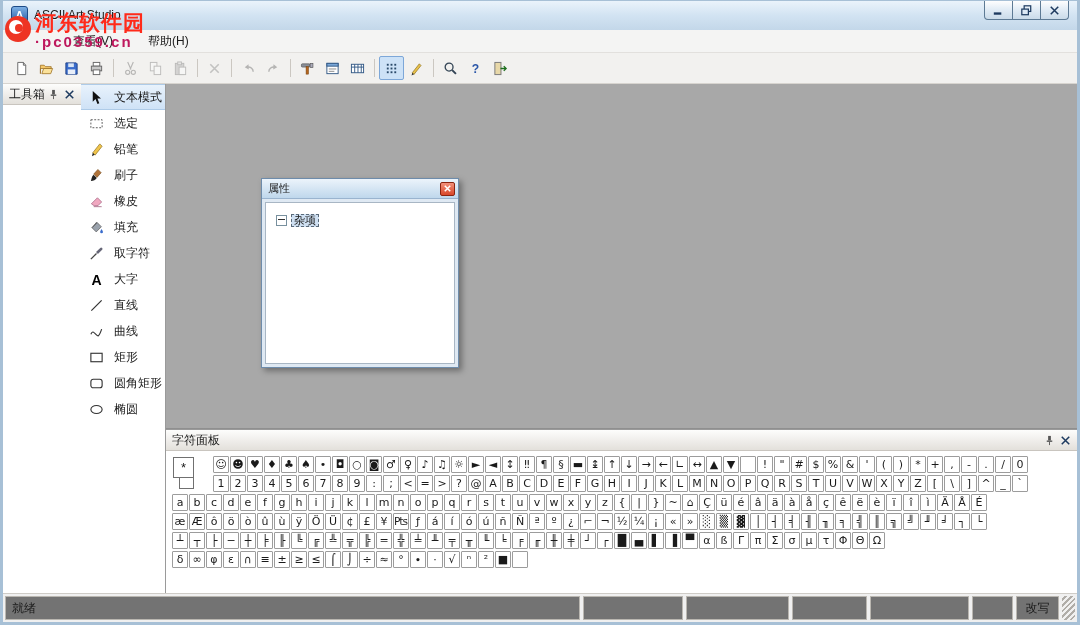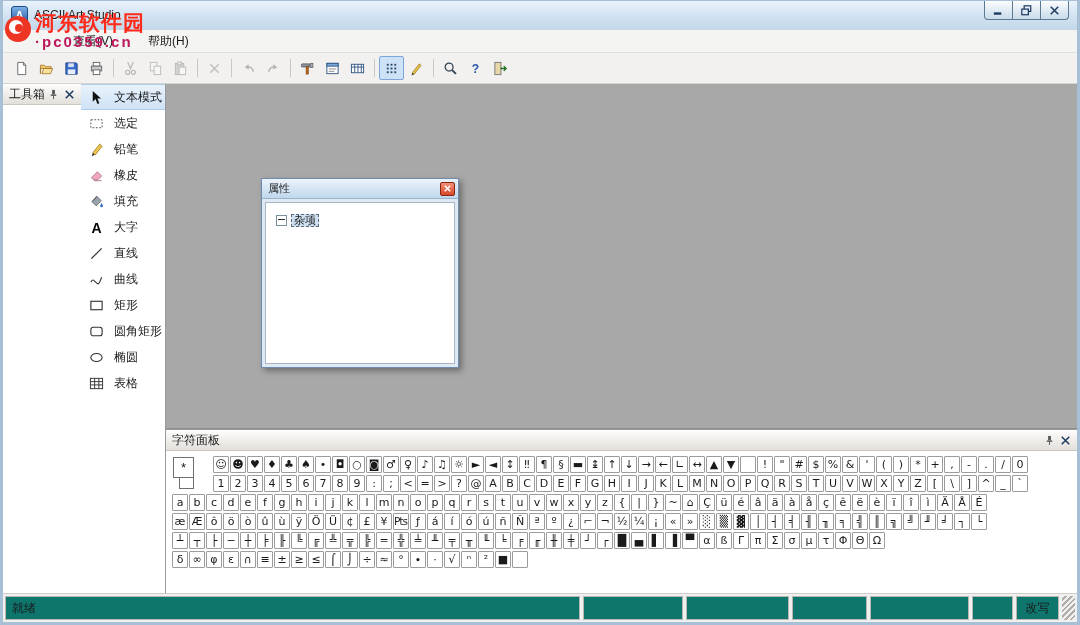--- a/index.html
+++ b/index.html
@@ -69,21 +69,21 @@
     display:flex;align-items:center;justify-content:center;font-size:13px;box-sizing:border-box;}
   .char-preview .small{position:absolute;left:6px;top:17px;width:15px;height:15px;border:1px solid #707070;background:#fff;box-sizing:border-box;}
   .char-row{display:flex;height:19px;}
   .char-row.indented{margin-left:41px;}
   .char-cell{width:16px;height:17px;box-sizing:border-box;border:1px solid #9c9c9c;border-radius:1px;background:#fff;
     margin-right:1px;font-size:11px;line-height:15px;text-align:center;font-family:"DejaVu Sans",sans-serif;overflow:hidden;}
 
   
   .statusbar{height:24px;flex:0 0 auto;background:#f0f0f0;border-top:1px solid #cfccc7;
     display:flex;align-items:stretch;padding:2px 2px 2px 2px;gap:3px;}
-  .status-seg{border:1px solid #bab7b1;box-sizing:border-box;display:flex;align-items:center;padding:0 6px;background:#0f766e;}
+  .status-seg{border:1px solid #bab7b1;box-sizing:border-box;display:flex;align-items:center;padding:0 6px;background:#737373;}
   .grip{width:13px;background:repeating-linear-gradient(135deg,#f0f0f0 0 2px,#b0ada8 2px 4px);}
 
   
   .watermark{position:absolute;left:2px;top:11px;z-index:60;pointer-events:none;display:flex;}
   .wm-logo{width:26px;height:26px;border-radius:50%;background:#ee3423;position:relative;flex:0 0 auto;margin-top:4px;}
   .wm-inner1{position:absolute;left:4px;top:4px;width:14px;height:14px;border-radius:50%;background:#fff;}
   .wm-inner2{position:absolute;left:10px;top:8px;width:8px;height:8px;border-radius:50%;background:#ee3423;}
   .wm-texts{margin-left:4px;display:flex;flex-direction:column;}
   .wm-line1{color:#ff2a1a;font-size:21px;font-weight:bold;line-height:22px;letter-spacing:1px;}
   .wm-line2{color:#be185d;font-size:15px;font-weight:bold;letter-spacing:2px;line-height:16px;}
@@ -357,20 +357,31 @@
                   <path d="M4 11.5l-.8 3.6 2.8-1.5z" fill="#222"></path>
                 </svg>
               </span>
             </span>
             <span class="tool-label">铅笔</span>
           </div>
           <div class="tool-item">
             <span class="tool-icon">
               <span class="icon">
                 <svg viewBox="0 0 16 16" width="15" height="15">
+                  <path d="M9.5 1.5l3.5 3.5-4.5 5-3.5-3.5z" fill="#b0733a" stroke="#6e4518" stroke-width=".6"></path>
+                  <path d="M4.8 7.2l3.5 3.5c-1.2 1.8-3.6 3.2-6.3 3.2.8-2.2.6-4.5 2.8-6.7z" fill="#222"></path>
+                </svg>
+              </span>
+            </span>
+            <span class="tool-label">刷子</span>
+          </div>
+          <div class="tool-item">
+            <span class="tool-icon">
+              <span class="icon">
+                <svg viewBox="0 0 16 16" width="15" height="15">
                   <path d="M2.5 10.5L9 4l4.5 4.5-4 4h-4z" fill="#f0a8c0" stroke="#9c5878" stroke-width=".7"></path>
                   <path d="M5 13.5h8.5" stroke="#9c5878" stroke-width=".8"></path>
                 </svg>
               </span>
             </span>
             <span class="tool-label">橡皮</span>
           </div>
           <div class="tool-item">
             <span class="tool-icon">
               <span class="icon">
@@ -380,20 +391,31 @@
                   <path d="M13.4 9.5c.9 1.5 1.5 2.4 1.5 3.2a1.5 1.5 0 0 1-3 0c0-.8.6-1.7 1.5-3.2z" fill="#3a6ccc"></path>
                 </svg>
               </span>
             </span>
             <span class="tool-label">填充</span>
           </div>
           <div class="tool-item">
             <span class="tool-icon">
               <span class="icon">
                 <svg viewBox="0 0 16 16" width="15" height="15">
+                  <path d="M2 14l6-6" stroke="#444" stroke-width="1.4" fill="none"></path>
+                  <path d="M7.5 6.5l2 2 4.5-4.5a1.4 1.4 0 0 0-2-2z" fill="#667"></path>
+                </svg>
+              </span>
+            </span>
+            <span class="tool-label">取字符</span>
+          </div>
+          <div class="tool-item">
+            <span class="tool-icon">
+              <span class="icon">
+                <svg viewBox="0 0 16 16" width="15" height="15">
                   <text x="8" y="13.5" text-anchor="middle" font-size="15" font-weight="bold" fill="#000">A</text>
                 </svg>
               </span>
             </span>
             <span class="tool-label">大字</span>
           </div>
           <div class="tool-item">
             <span class="tool-icon">
               <span class="icon">
                 <svg viewBox="0 0 16 16" width="15" height="15">
@@ -435,31 +457,20 @@
           </div>
           <div class="tool-item">
             <span class="tool-icon">
               <span class="icon">
                 <svg viewBox="0 0 16 16" width="15" height="15">
                   <ellipse cx="8" cy="8" rx="6" ry="4.3" fill="none" stroke="#333" stroke-width="1.2"></ellipse>
                 </svg>
               </span>
             </span>
             <span class="tool-label">椭圆</span>
-          </div>
-          <div class="tool-item">
-            <span class="tool-icon">
-              <span class="icon">
-                <svg viewBox="0 0 16 16" width="15" height="15">
-                  <rect x="1.5" y="2.5" width="13" height="11" fill="none" stroke="#333"></rect>
-                  <path d="M1.5 6h13M1.5 9.5h13M6 2.5v11M10.5 2.5v11" stroke="#333" fill="none"></path>
-                </svg>
-              </span>
-            </span>
-            <span class="tool-label">表格</span>
           </div>
         </div>
     </div>
 
     <div class="main">
       <div class="canvas">
 
         <div class="props">
           <div class="props-titlebar">
             <div class="props-title">属性</div>

